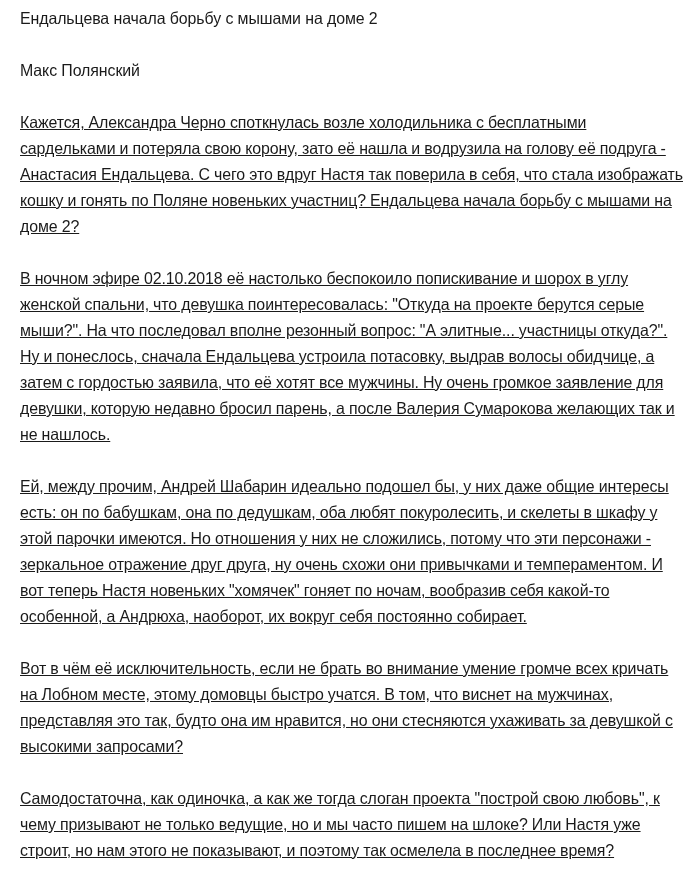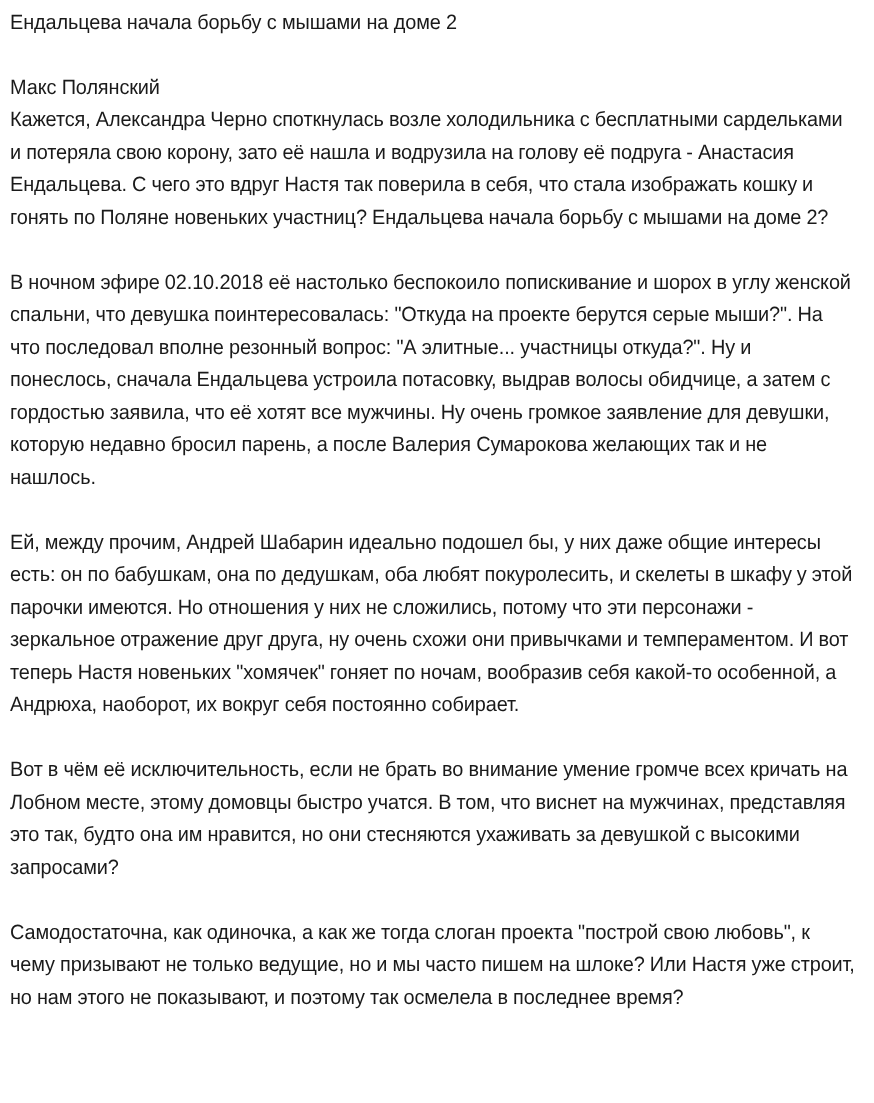--- a/index.html
+++ b/index.html
@@ -13,21 +13,21 @@
     height: 882px;
     overflow: hidden;
     font-family: "Liberation Sans", sans-serif;
     color: #1a1a1a;
     -webkit-font-smoothing: antialiased;
   }
   .page {
     box-sizing: border-box;
     width: 699px;
     height: 882px;
-    padding: 5px 14px 0 8px;
+    padding: 5px 14px 0 20px;
     background: #ffffff;
   }
   .article-title {
     font-size: 16.5px;
     line-height: 26px;
     font-weight: 400;
     margin: 0;
     letter-spacing: -0.1px;
     transform: scaleX(0.965);
     transform-origin: left center;
@@ -37,20 +37,22 @@
     font-size: 16.5px;
     line-height: 26px;
     font-weight: 400;
     margin: 26px 0 0 0;
     letter-spacing: -0.1px;
     transform: scaleX(0.965);
     transform-origin: left center;
     white-space: nowrap;
   }
   .body-copy {
+    margin-top: 26px;
+    text-decoration: underline;
   }
   .body-copy p {
     font-size: 16.5px;
     line-height: 26px;
     font-weight: 400;
     margin: 0 0 26px 0;
     text-align: left;
     letter-spacing: -0.1px;
     word-spacing: -0.2px;
     transform: scaleX(0.965);

